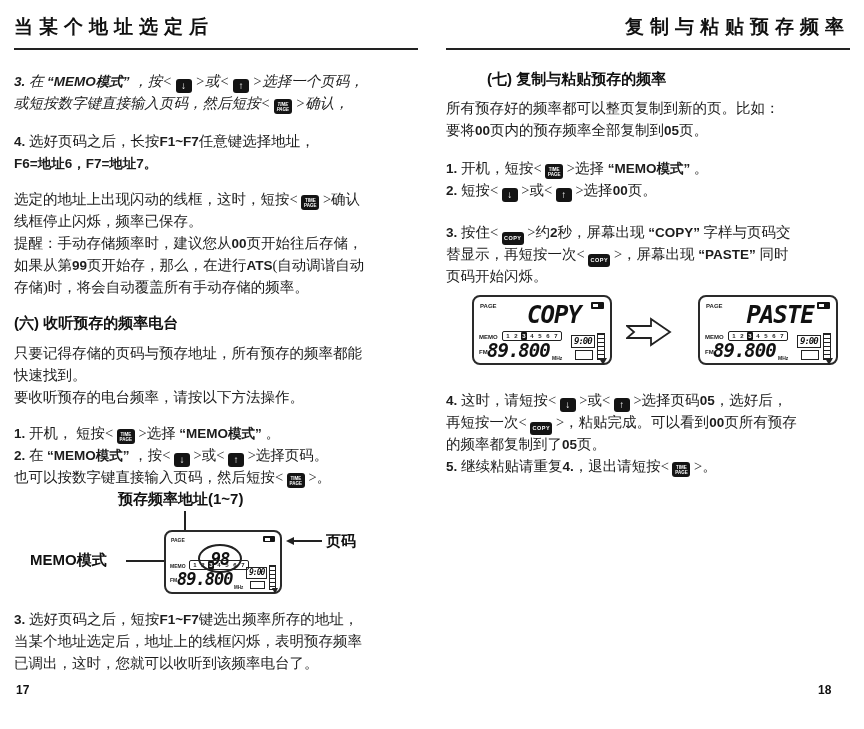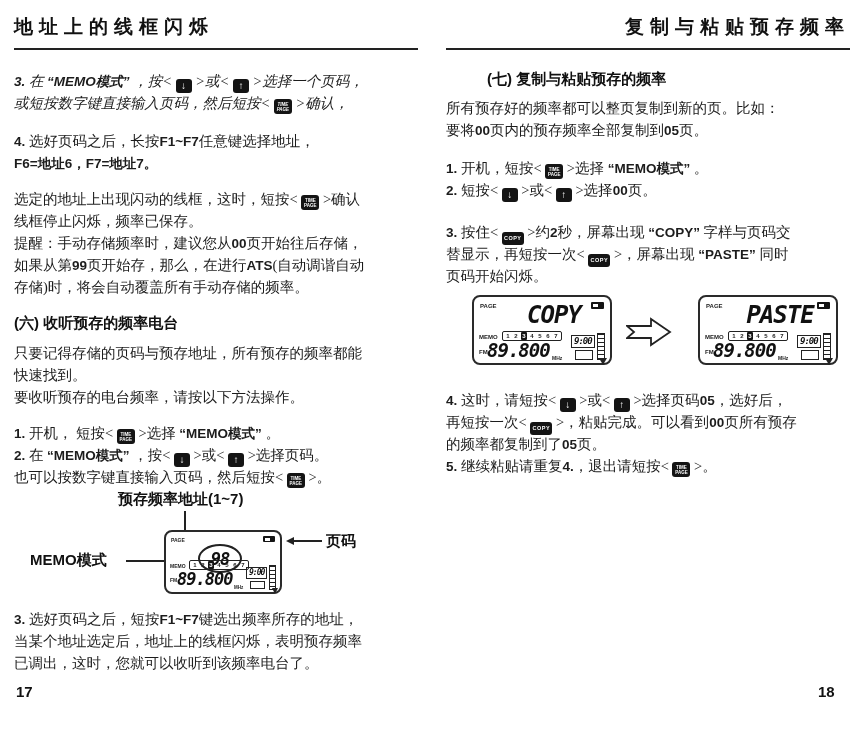--- a/index.html
+++ b/index.html
@@ -76,31 +76,31 @@
   .large .lcd-big{left:28px;top:4px;width:104px;text-align:center;font-size:24px;}
   .large .lcd-memo{left:5px;top:37px;font-size:6px;}
   .large .lcd-addr{left:28px;top:34px;}
   .large .lcd-band{left:5px;top:52px;font-size:6px;}
   .large .lcd-freq{left:13px;top:42px;font-size:19px;}
   .large .lcd-unit{left:78px;top:58px;font-size:5px;}
   .large .lcd-clock{left:97px;top:38px;font-size:9px;}
   .large .lcd-flag{left:101px;top:53px;width:18px;height:10px;}
   .large .lcd-signal{right:5px;top:36px;width:8px;height:27px;}
   .large .tri-down{right:3px;top:61px;border-left-width:4px;border-right-width:4px;border-top-width:7px;}
-  .pagenum{position:absolute;top:683px;font-family:"Liberation Sans",sans-serif;font-weight:bold;font-size:15px;color:#111;}
+  .pagenum{position:absolute;top:683px;font-family:"Liberation Sans",sans-serif;font-weight:bold;font-size:12px;color:#111;}
   #pagenum-left{left:16px;} #pagenum-right{left:818px;}
   #copy-arrow{position:absolute;left:180px;top:22px;}
 </style>
 </head>
 <body>
 
 <div id="canvas">
 
   <div class="col" id="col-left">
-    <h1>地址上的线框闪烁</h1>
+    <h1>当某个地址选定后</h1>
     <div class="para" id="p-l-step3">
         <div class="line"><span class="b">3.</span> 在 <span class="b">“MEMO模式”</span> ，按&lt; <span class="key down">↓</span> &gt;或&lt; <span class="key up">↑</span> &gt;选择一个页码，</div>
         <div class="line">或短按数字键直接输入页码，然后短按&lt; <span class="key timepage"><div>TIME</div><div>PAGE</div></span> &gt;确认，</div>
       </div>
     <div class="para" id="p-l-step4">
         <div class="line"><span class="b">4.</span> 选好页码之后，长按<span class="b">F1~F7</span>任意键选择地址，</div>
         <div class="line"><span class="b">F6=地址6，F7=地址7。</span></div>
       </div>
     <div class="para" id="p-l-note">
         <div class="line">选定的地址上出现闪动的线框，这时，短按&lt; <span class="key timepage"><div>TIME</div><div>PAGE</div></span> &gt;确认</div>

